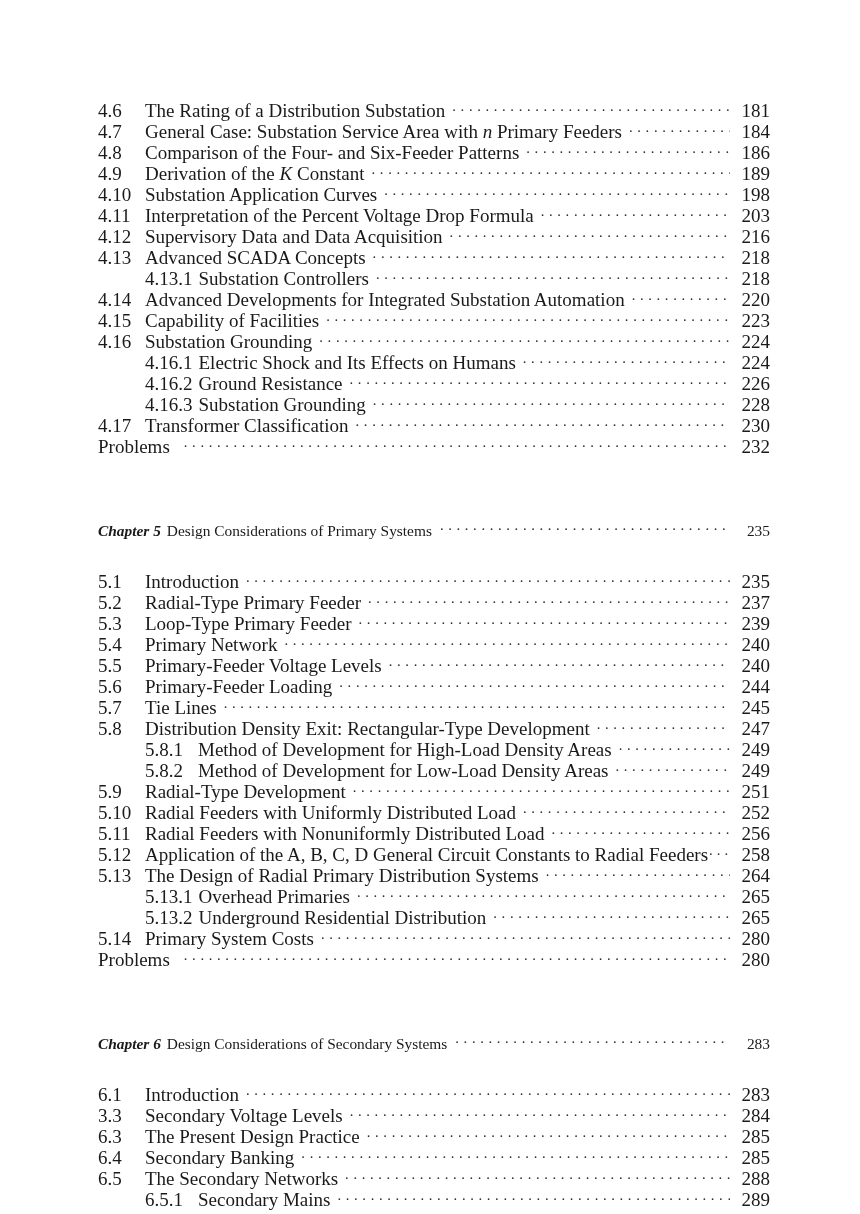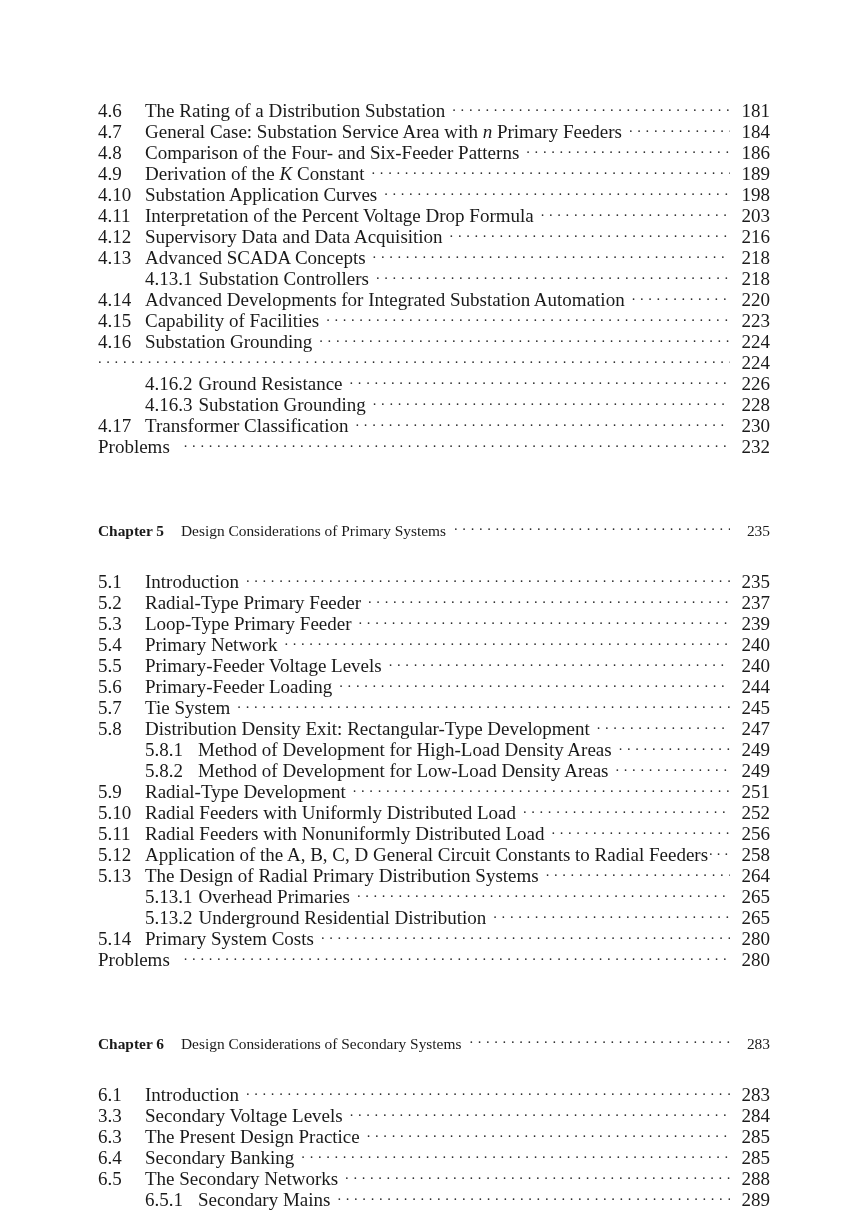--- a/index.html
+++ b/index.html
@@ -79,21 +79,22 @@
     display: flex;
     align-items: baseline;
     height: 21px;
     font-size: 15.4px;
     line-height: 21px;
     white-space: nowrap;
   }
   .chapter-row .ch-label {
     flex: 0 0 auto;
     font-weight: bold;
-    padding-right: 17px;
+    padding-right: 6px;
+    font-style: italic;
   }
   .chapter-row .ch-title {
     flex: 0 0 auto;
     padding-right: 8px;
   }
   .chapter-row .leader { height: 14px; }
   .chapter-row .pageno { width: 33px; }
 
   
   .gap-before-chapter { height: 63px; }
@@ -171,20 +172,21 @@
         <span class="leader"></span>
         <span class="pageno">223</span>
       </div>
       <div class="toc-row">
         <span class="num">4.16</span>
         <span class="title">Substation Grounding</span>
         <span class="leader"></span>
         <span class="pageno">224</span>
       </div>
       <div class="toc-row sub">
+        <span class="title"><span class="sublabel narrow">4.16.1</span>Electric Shock and Its Effects on Humans</span>
         <span class="leader"></span>
         <span class="pageno">224</span>
       </div>
       <div class="toc-row sub">
         <span class="title"><span class="sublabel narrow">4.16.2</span>Ground Resistance</span>
         <span class="leader"></span>
         <span class="pageno">226</span>
       </div>
       <div class="toc-row sub">
         <span class="title"><span class="sublabel narrow">4.16.3</span>Substation Grounding</span>
@@ -241,21 +243,21 @@
         <span class="pageno">240</span>
       </div>
       <div class="toc-row">
         <span class="num">5.6</span>
         <span class="title">Primary-Feeder Loading</span>
         <span class="leader"></span>
         <span class="pageno">244</span>
       </div>
       <div class="toc-row">
         <span class="num">5.7</span>
-        <span class="title">Tie System</span>
+        <span class="title">Tie Lines</span>
         <span class="leader"></span>
         <span class="pageno">245</span>
       </div>
       <div class="toc-row">
         <span class="num">5.8</span>
         <span class="title">Distribution Density Exit: Rectangular-Type Development</span>
         <span class="leader"></span>
         <span class="pageno">247</span>
       </div>
       <div class="toc-row sub">

